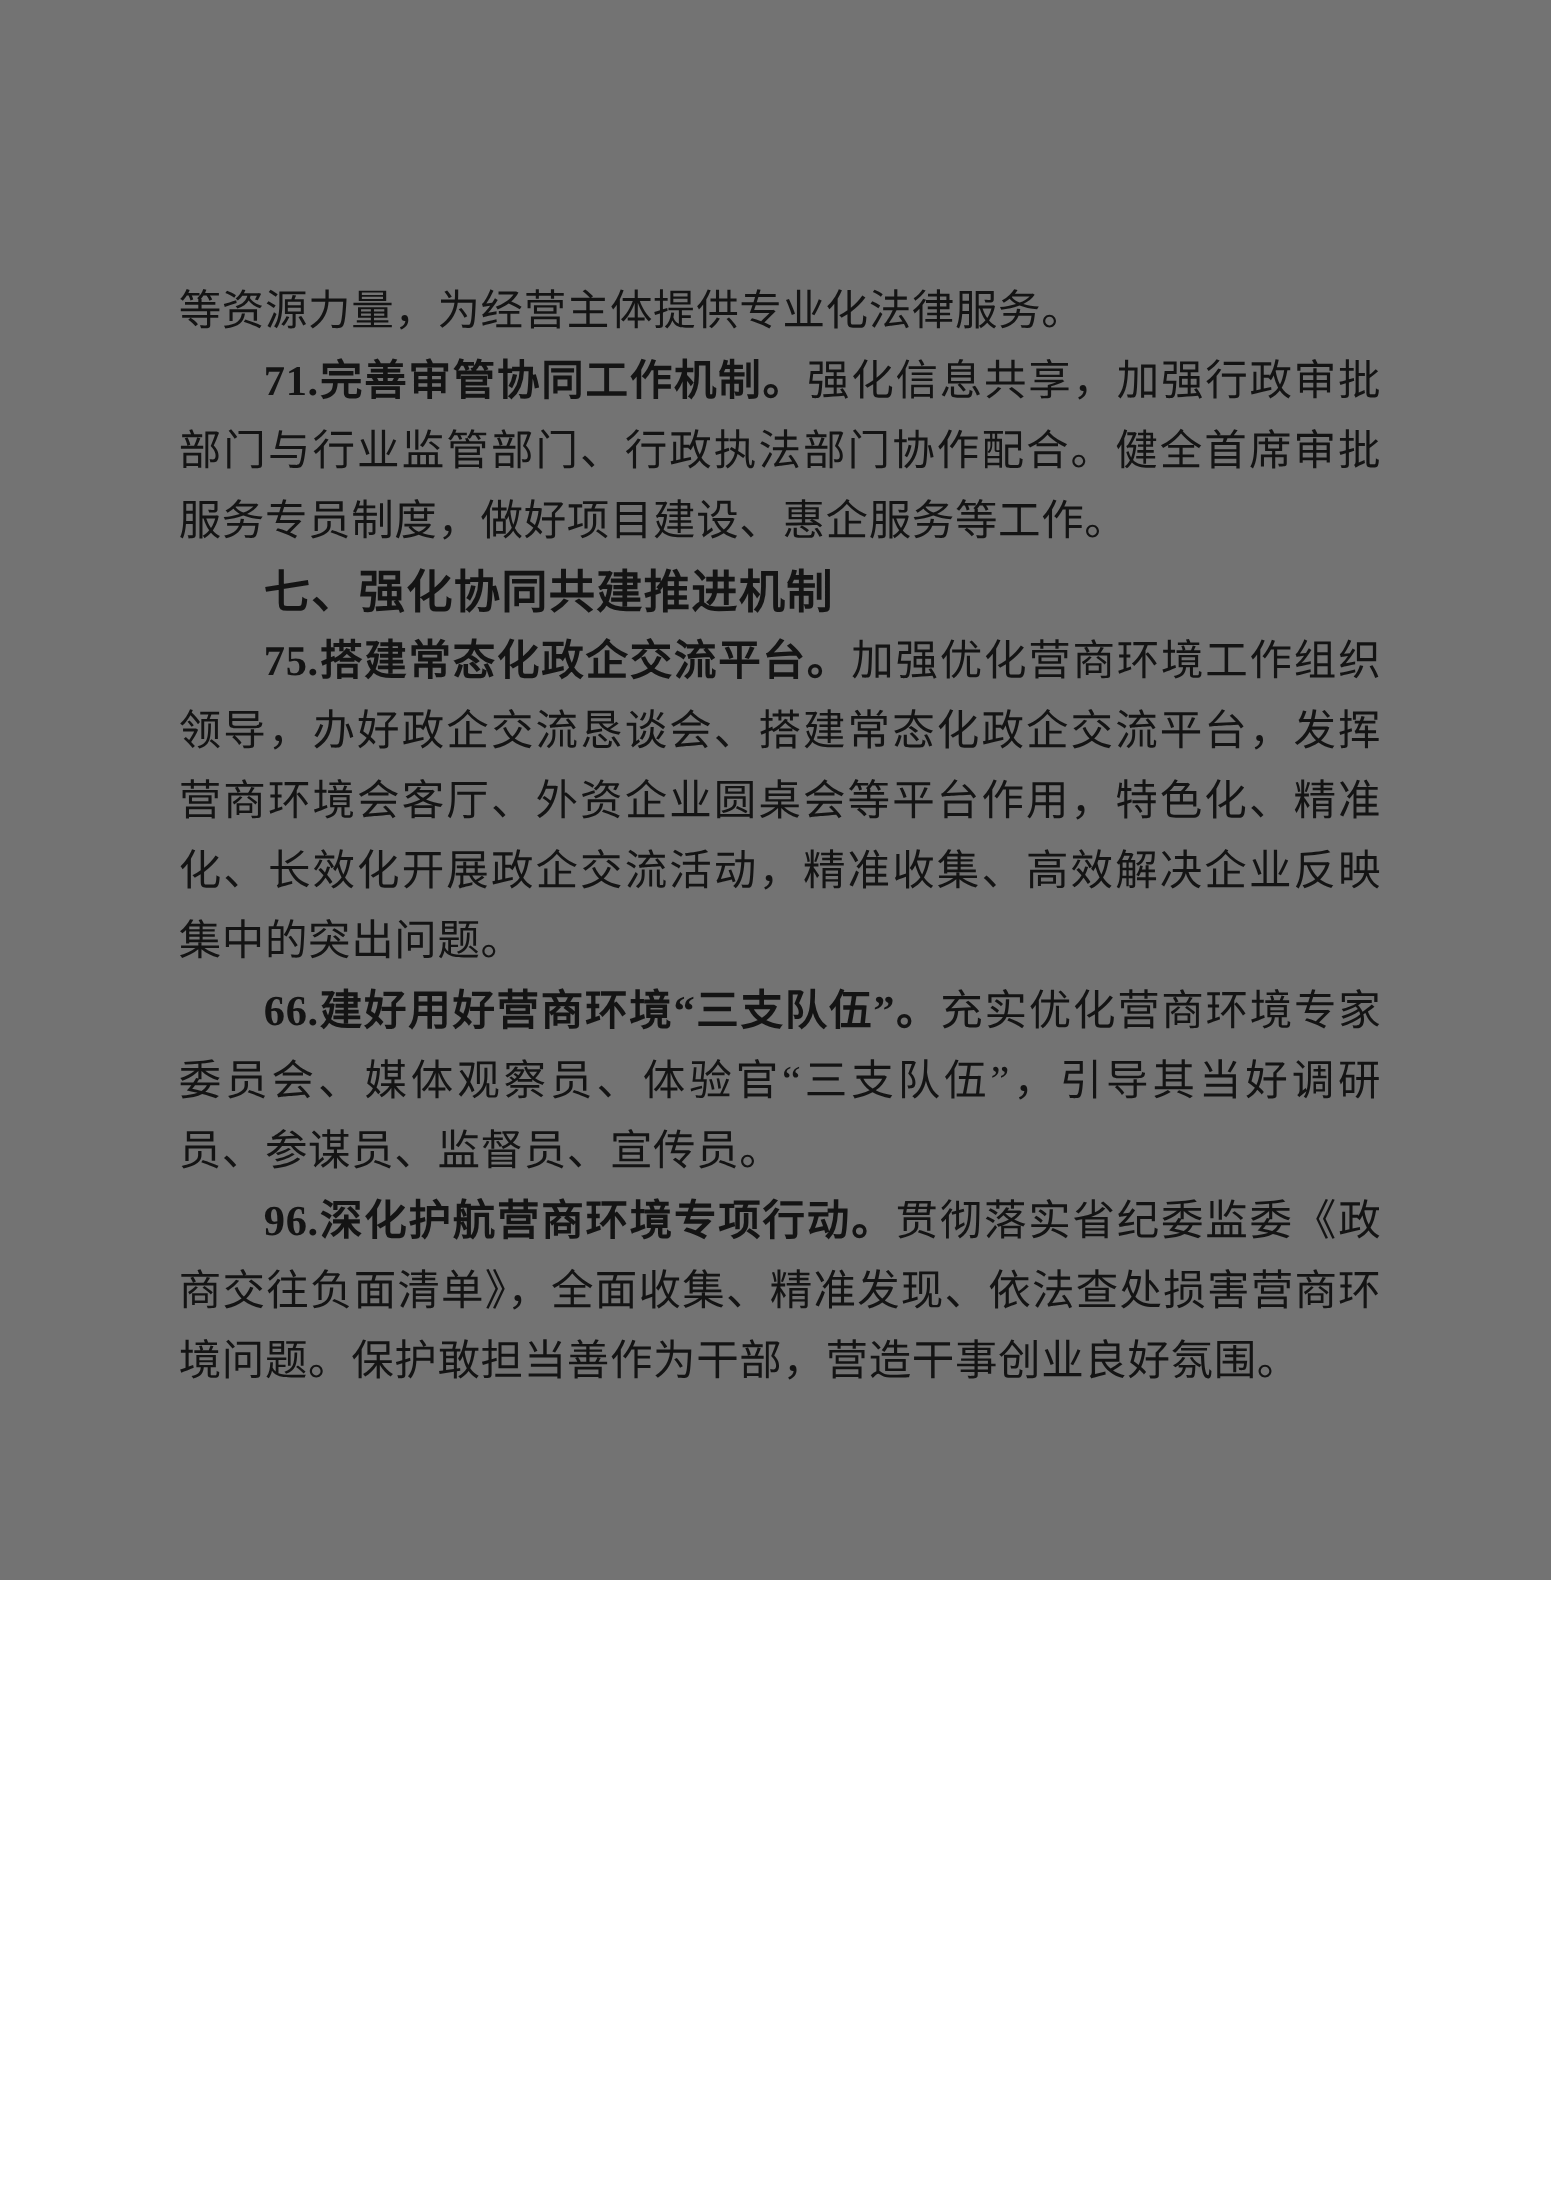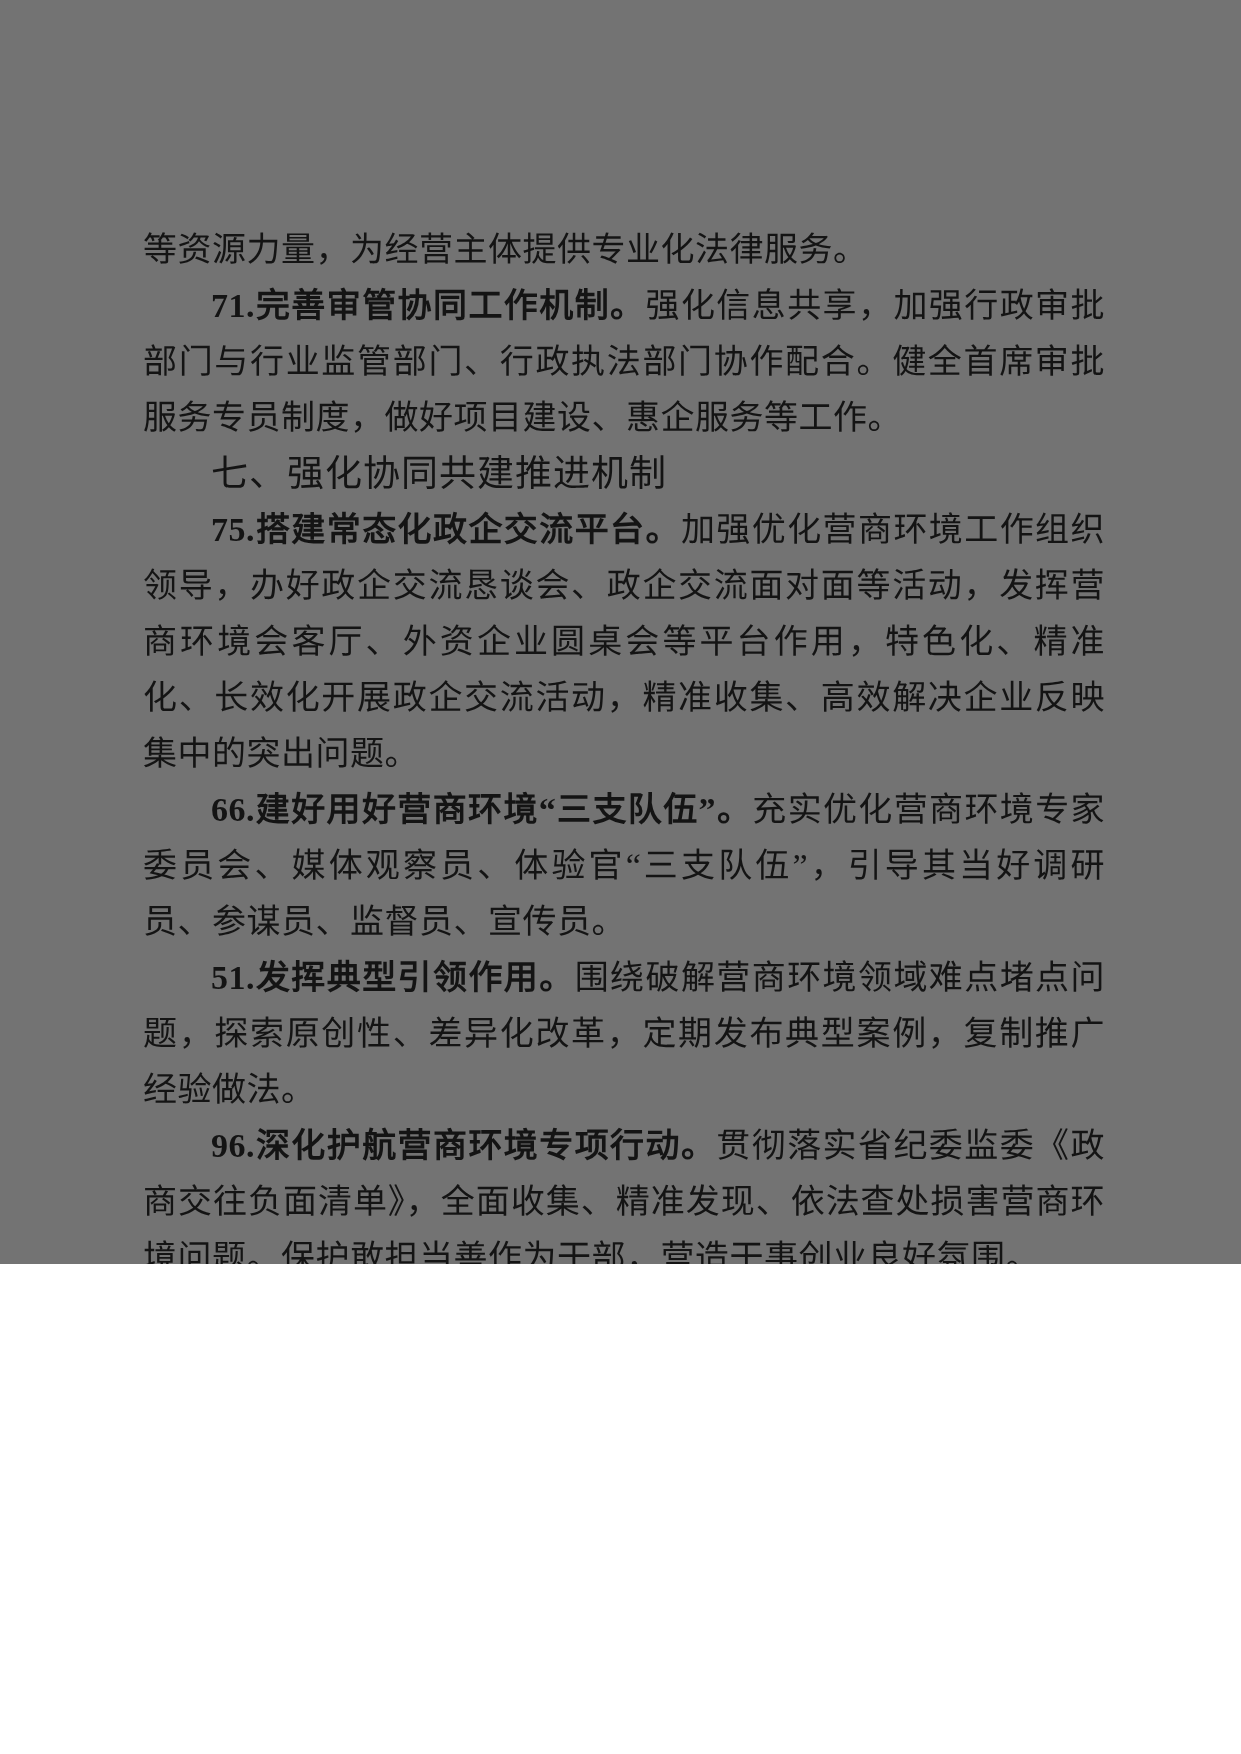--- a/index.html
+++ b/index.html
@@ -34,21 +34,21 @@
   .para.continuation {
     text-indent: 0;
   }
   .item-lead {
     font-weight: 700;
   }
   .section-heading {
     margin: 0;
     font-size: 37px;
     line-height: 56px;
-    font-weight: 400;
+    font-weight: 700;
     text-indent: 68px;
     font-family: "Liberation Sans", "DejaVu Sans", sans-serif;
     letter-spacing: 1px;
   }
   .page-number {
     position: absolute;
     left: 978px;
     top: 1568px;
     width: 120px;
     text-align: center;
@@ -62,25 +62,24 @@
 
 <div class="page">
   <div class="content">
 
     <p class="para continuation"><span>等资源力量，为经营主体提供专业化法律服务。</span></p>
 
     <p class="para item"><span class="item-lead">71.完善审管协同工作机制。</span><span>强化信息共享，加强行政审批部门与行业监管部门、行政执法部门协作配合。健全首席审批服务专员制度，做好项目建设、惠企服务等工作。</span></p>
 
     <h2 class="section-heading"><span>七、强化协同共建推进机制</span></h2>
 
-    <p class="para item"><span class="item-lead">75.搭建常态化政企交流平台。</span><span>加强优化营商环境工作组织领导，办好政企交流恳谈会、政企交流面对面等活动，发挥营商环境会客厅、外资企业圆桌会等平台作用，特色化、精准化、长效化开展政企交流活动，精准收集、高效解决企业反映集中的突出问题。</span></p>
+    <p class="para item"><span class="item-lead">75.搭建常态化政企交流平台。</span><span>加强优化营商环境工作组织领导，办好政企交流恳谈会、搭建常态化政企交流平台，发挥营商环境会客厅、外资企业圆桌会等平台作用，特色化、精准化、长效化开展政企交流活动，精准收集、高效解决企业反映集中的突出问题。</span></p>
 
     <p class="para item"><span class="item-lead">66.建好用好营商环境“三支队伍”。</span><span>充实优化营商环境专家委员会、媒体观察员、体验官“三支队伍”，引导其当好调研员、参谋员、监督员、宣传员。</span></p>
 
 
-    <p class="para item"><span class="item-lead">51.发挥典型引领作用。</span><span>围绕破解营商环境领域难点堵点问题，探索原创性、差异化改革，定期发布典型案例，复制推广经验做法。</span></p>
 
     <p class="para item"><span class="item-lead">96.深化护航营商环境专项行动。</span><span>贯彻落实省纪委监委《政商交往负面清单》，全面收集、精准发现、依法查处损害营商环境问题。保护敢担当善作为干部，营造干事创业良好氛围。</span></p>
 
   </div>
 
   <div class="page-number"><span>— 9 —</span></div>
 </div>
 
 </body></html>

